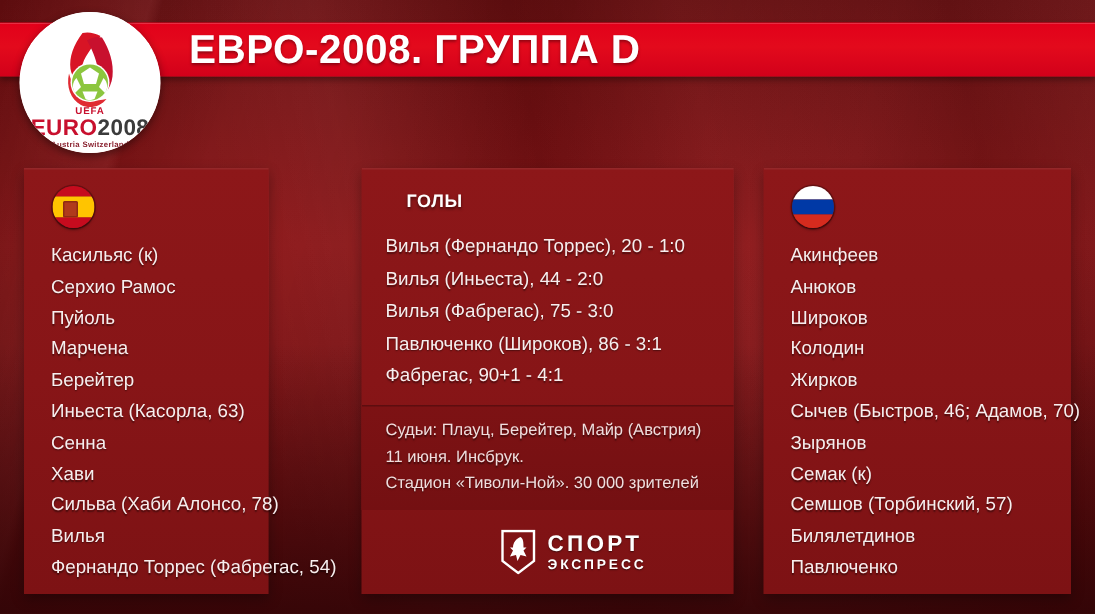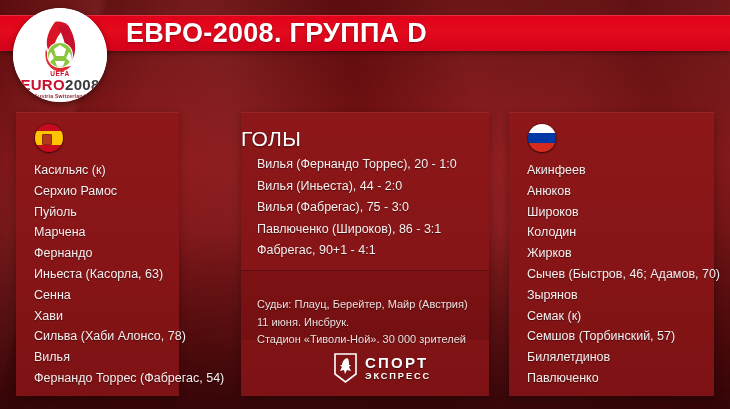--- a/index.html
+++ b/index.html
@@ -125,23 +125,23 @@
   }
   .lineup li {
     font-size: 12.5px;
     line-height: 20.8px;
     color: #f7eeee;
     white-space: nowrap;
     text-shadow: 0 1px 1px rgba(0,0,0,0.45);
   }
   .goals-title {
     position: absolute;
-    left: 0; top: 15px;
-    font-size: 21px;
-    font-weight: normal;
+    left: 30px; top: 15px;
+    font-size: 12px;
+    font-weight: bold;
     color: #ffffff;
     letter-spacing: 0.4px;
     text-shadow: 0 1px 2px rgba(0,0,0,0.5);
   }
   .goals-list {
     position: absolute;
     left: 16px; right: 8px; top: 42px;
     margin: 0; padding: 0;
     list-style: none;
   }
@@ -161,21 +161,21 @@
   }
   .matchinfo p {
     margin: 0;
     padding: 0 0 0 16px;
     font-size: 11px;
     line-height: 17.5px;
     color: #f0dede;
     white-space: nowrap;
     text-shadow: 0 1px 1px rgba(0,0,0,0.5);
   }
-  .matchinfo p:first-child { padding-top: 26px; }
+  .matchinfo p:first-child { padding-top: 9px; }
 
   
   .se-logo {
     position: absolute;
     left: 333px; top: 351px;
     width: 105px; height: 34px;
     display: flex;
     align-items: center;
     gap: 7px;
   }
@@ -242,21 +242,21 @@
       <div class="flag-es-band-top"></div>
       <div class="flag-es-mid"></div>
       <div class="flag-es-crest"></div>
       <div class="flag-es-band-bot"></div>
     </div>
     <ul class="lineup">
       <li>Касильяс (к)</li>
       <li>Серхио Рамос</li>
       <li>Пуйоль</li>
       <li>Марчена</li>
-      <li>Фернандо</li>
+      <li>Берейтер</li>
       <li>Иньеста (Касорла, 63)</li>
       <li>Сенна</li>
       <li>Хави</li>
       <li>Сильва (Хаби Алонсо, 78)</li>
       <li>Вилья</li>
       <li>Фернандо Торрес (Фабрегас, 54)</li>
     </ul>
   </div>
 
   <div class="panel" id="panel-mid">

